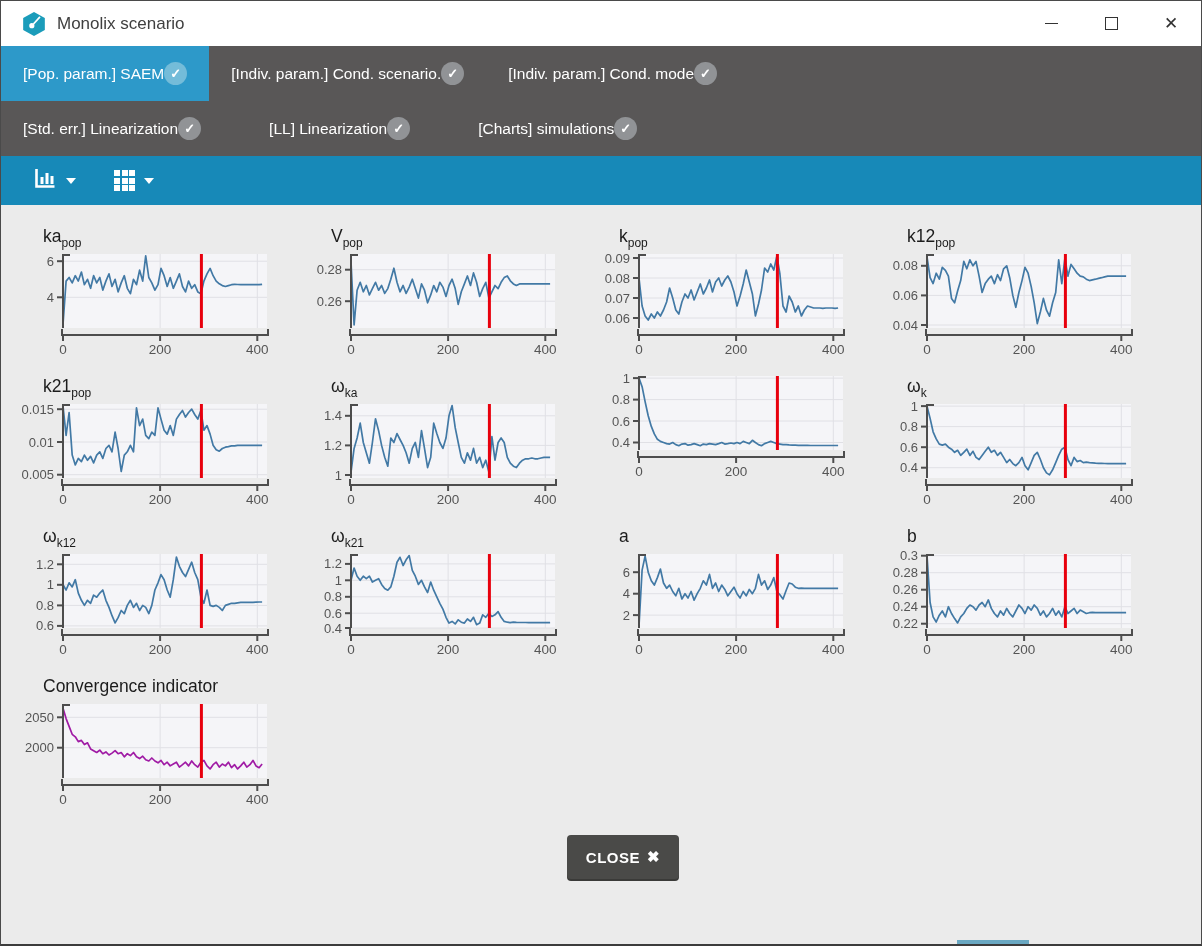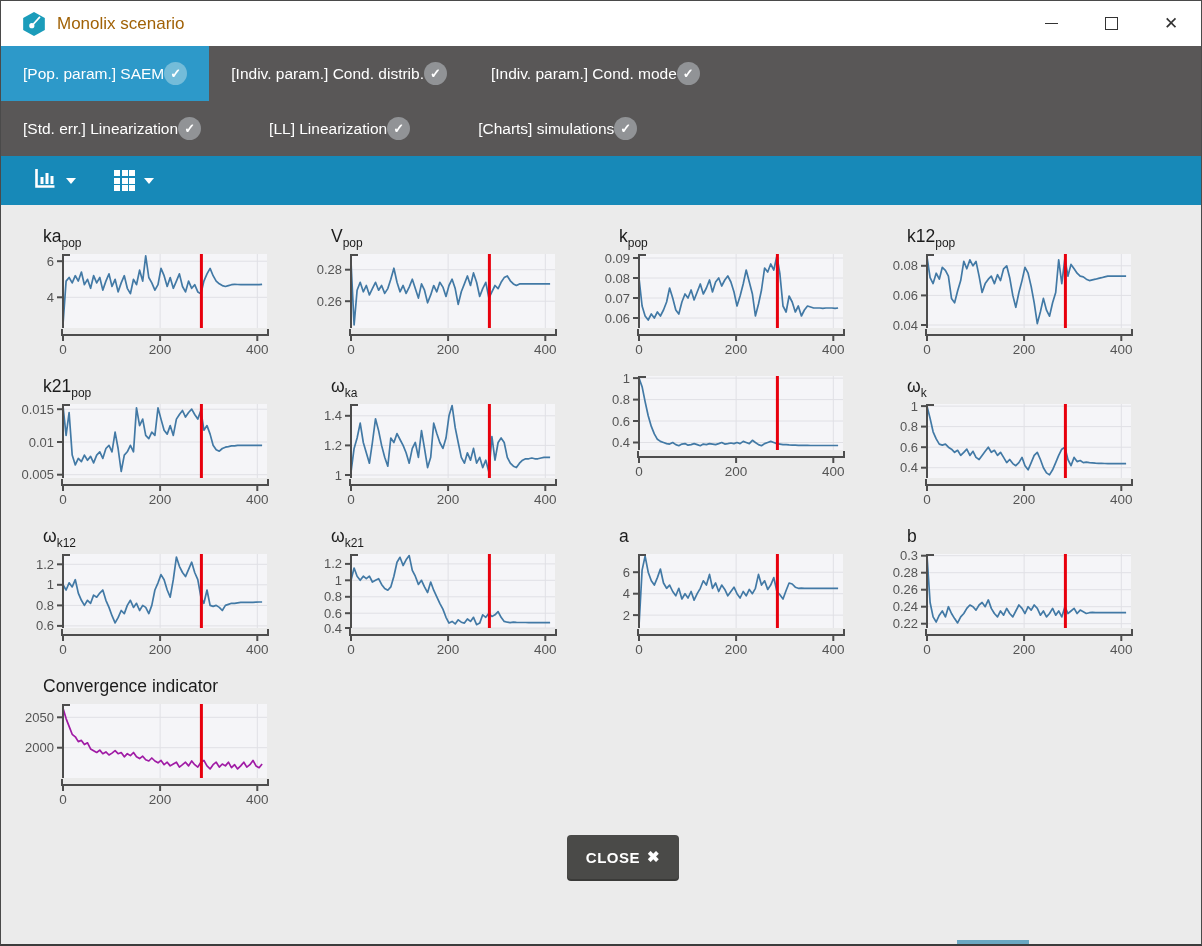--- a/index.html
+++ b/index.html
@@ -3,21 +3,21 @@
 <meta charset="utf-8">
 <style>
   html,body{margin:0;padding:0;width:1202px;height:946px;overflow:hidden;
     font-family:"Liberation Sans", sans-serif;background:#ebebeb;}
   .window{position:relative;width:1202px;height:946px;box-sizing:border-box;
     border:1px solid #4a4a4a;border-bottom:2px solid #3c3c3c;display:flex;flex-direction:column;background:#ebebeb;}
 
   
   .titlebar{height:45px;background:#ffffff;display:flex;align-items:center;flex:0 0 auto;}
   .app-icon{margin-left:20px;width:26px;height:26px;display:flex;align-items:center;}
-  .win-title{margin-left:10px;font-size:17px;color:#a16207;}
+  .win-title{margin-left:10px;font-size:17px;color:#404040;}
   .win-controls{margin-left:auto;display:flex;align-items:center;height:100%;}
   .win-btn{width:60px;height:100%;display:flex;align-items:center;justify-content:center;color:#333;cursor:pointer;}
   .min-glyph{display:block;width:13px;height:0;border-top:1.5px solid #333;}
   .max-glyph{display:block;width:11px;height:11px;border:1.3px solid #333;}
   .close-glyph{font-size:17px;font-weight:300;line-height:1;}
 
   
   .tabbar{background:#595757;flex:0 0 auto;}
   .tabrow{display:flex;align-items:stretch;height:55px;}
   .tabrow.second .tab{margin-right:24px;}
@@ -73,21 +73,21 @@
     </div>
   </div>
 
   <div class="tabbar">
     <div class="tabrow" id="tabrow1">
         <div class="tab active">
           <span class="tab-label">[Pop. param.] SAEM</span>
           <span class="check">✓</span>
         </div>
         <div class="tab">
-          <span class="tab-label">[Indiv. param.] Cond. distrib.</span>
+          <span class="tab-label">[Indiv. param.] Cond. scenario.</span>
           <span class="check">✓</span>
         </div>
         <div class="tab">
           <span class="tab-label">[Indiv. param.] Cond. mode</span>
           <span class="check">✓</span>
         </div>
       </div>
     <div class="tabrow second" id="tabrow2">
         <div class="tab">
           <span class="tab-label">[Std. err.] Linearization</span>

